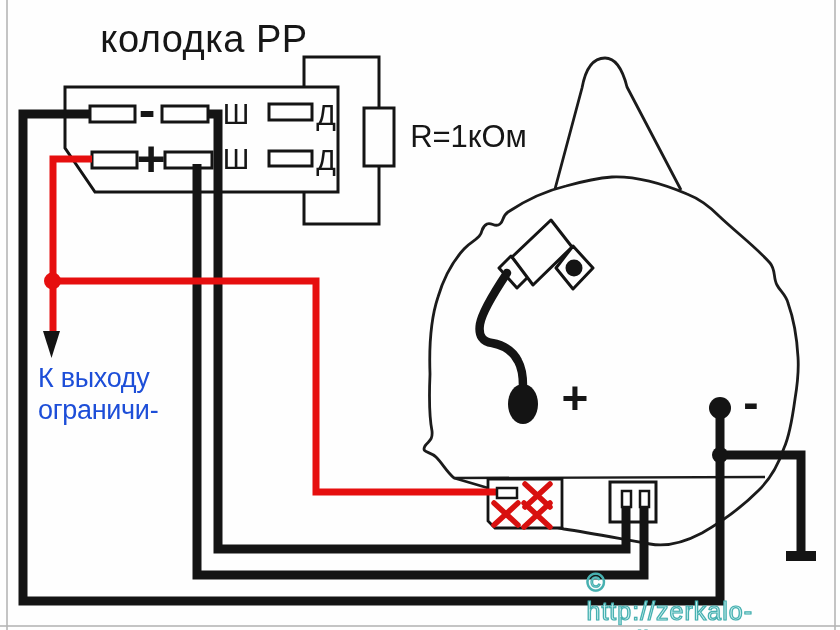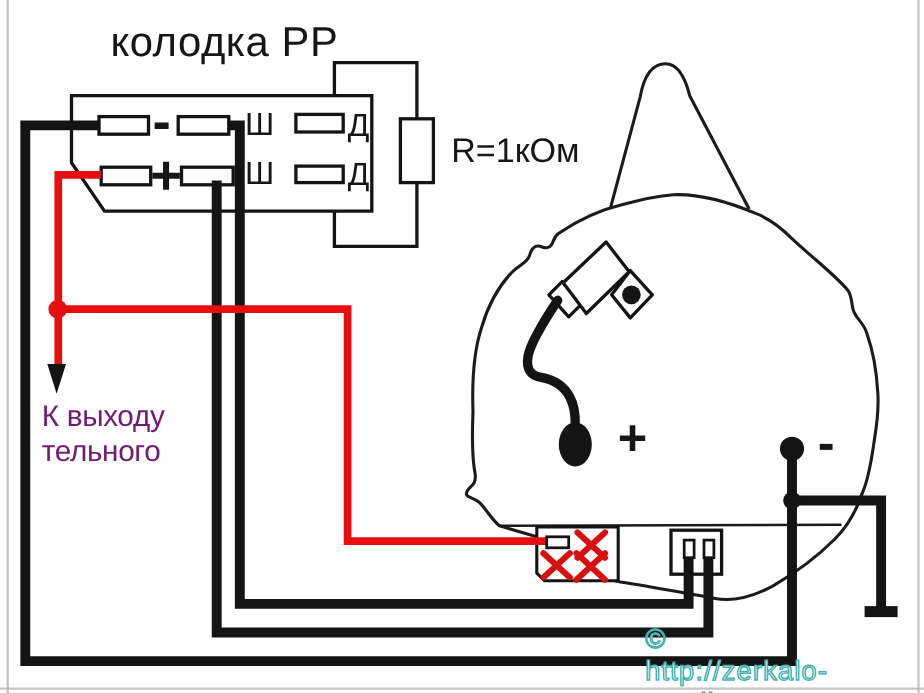--- a/index.html
+++ b/index.html
@@ -9,21 +9,21 @@
   }
   #diagram-svg{position:absolute;left:0;top:0;}
   .lbl{position:absolute;transform:translate(-50%,-50%);white-space:nowrap;color:#161616;}
   .lbl-title{font-size:38px;letter-spacing:.5px;}
   .lbl-pin{font-size:29px;}
   .lbl-sign{font-size:50px;font-weight:700;}
   .lbl-sign-sm{font-size:46px;font-weight:700;}
   .lbl-res{font-size:31px;}
   .note{
     position:absolute;left:38px;top:363px;font-size:27px;line-height:31.5px;
-    letter-spacing:-0.3px;color:#701a75;
+    letter-spacing:-0.3px;color:#1d4ed8;
   }
   .watermark{
     position:absolute;transform:translate(-50%,-50%);left:671px;top:611px;
     font-size:25px;letter-spacing:1px;color:#c9efef;
     -webkit-text-stroke:1.2px #46b0b0;
     text-shadow:0 0 1px #2a9898;
   }
   .edge{position:absolute;background:#b5b5b5;opacity:.8;}
 </style>
 </head>
@@ -148,21 +148,21 @@
   <div class="lbl lbl-pin" style="left:326px;top:115px;">Д</div>
 
   <div class="lbl lbl-sign" style="left:151px;top:159px;">+</div>
   <div class="lbl lbl-pin" style="left:236px;top:159px;">Ш</div>
   <div class="lbl lbl-pin" style="left:326px;top:160px;">Д</div>
 
   <div class="lbl lbl-res" style="left:450px;top:137px;padding-left:37px;">R=1кОм</div>
 
   <div class="note">
     <div>К выходу</div>
-    <div>тельного</div>
+    <div>ограничи-</div>
   </div>
 
   <div class="lbl lbl-sign-sm" style="left:575px;top:398px;">+</div>
   <div class="lbl lbl-sign-sm" style="left:751px;top:402px;">-</div>
 
   <div class="watermark">© http://zerkalo-zemli.ru</div>
 
   <div class="edge" style="left:6px;top:0;width:2px;height:630px;"></div>
   <div class="edge" style="left:834px;top:0;width:2px;height:630px;"></div>
   <div class="edge" style="left:0;top:625px;width:840px;height:2px;"></div>

